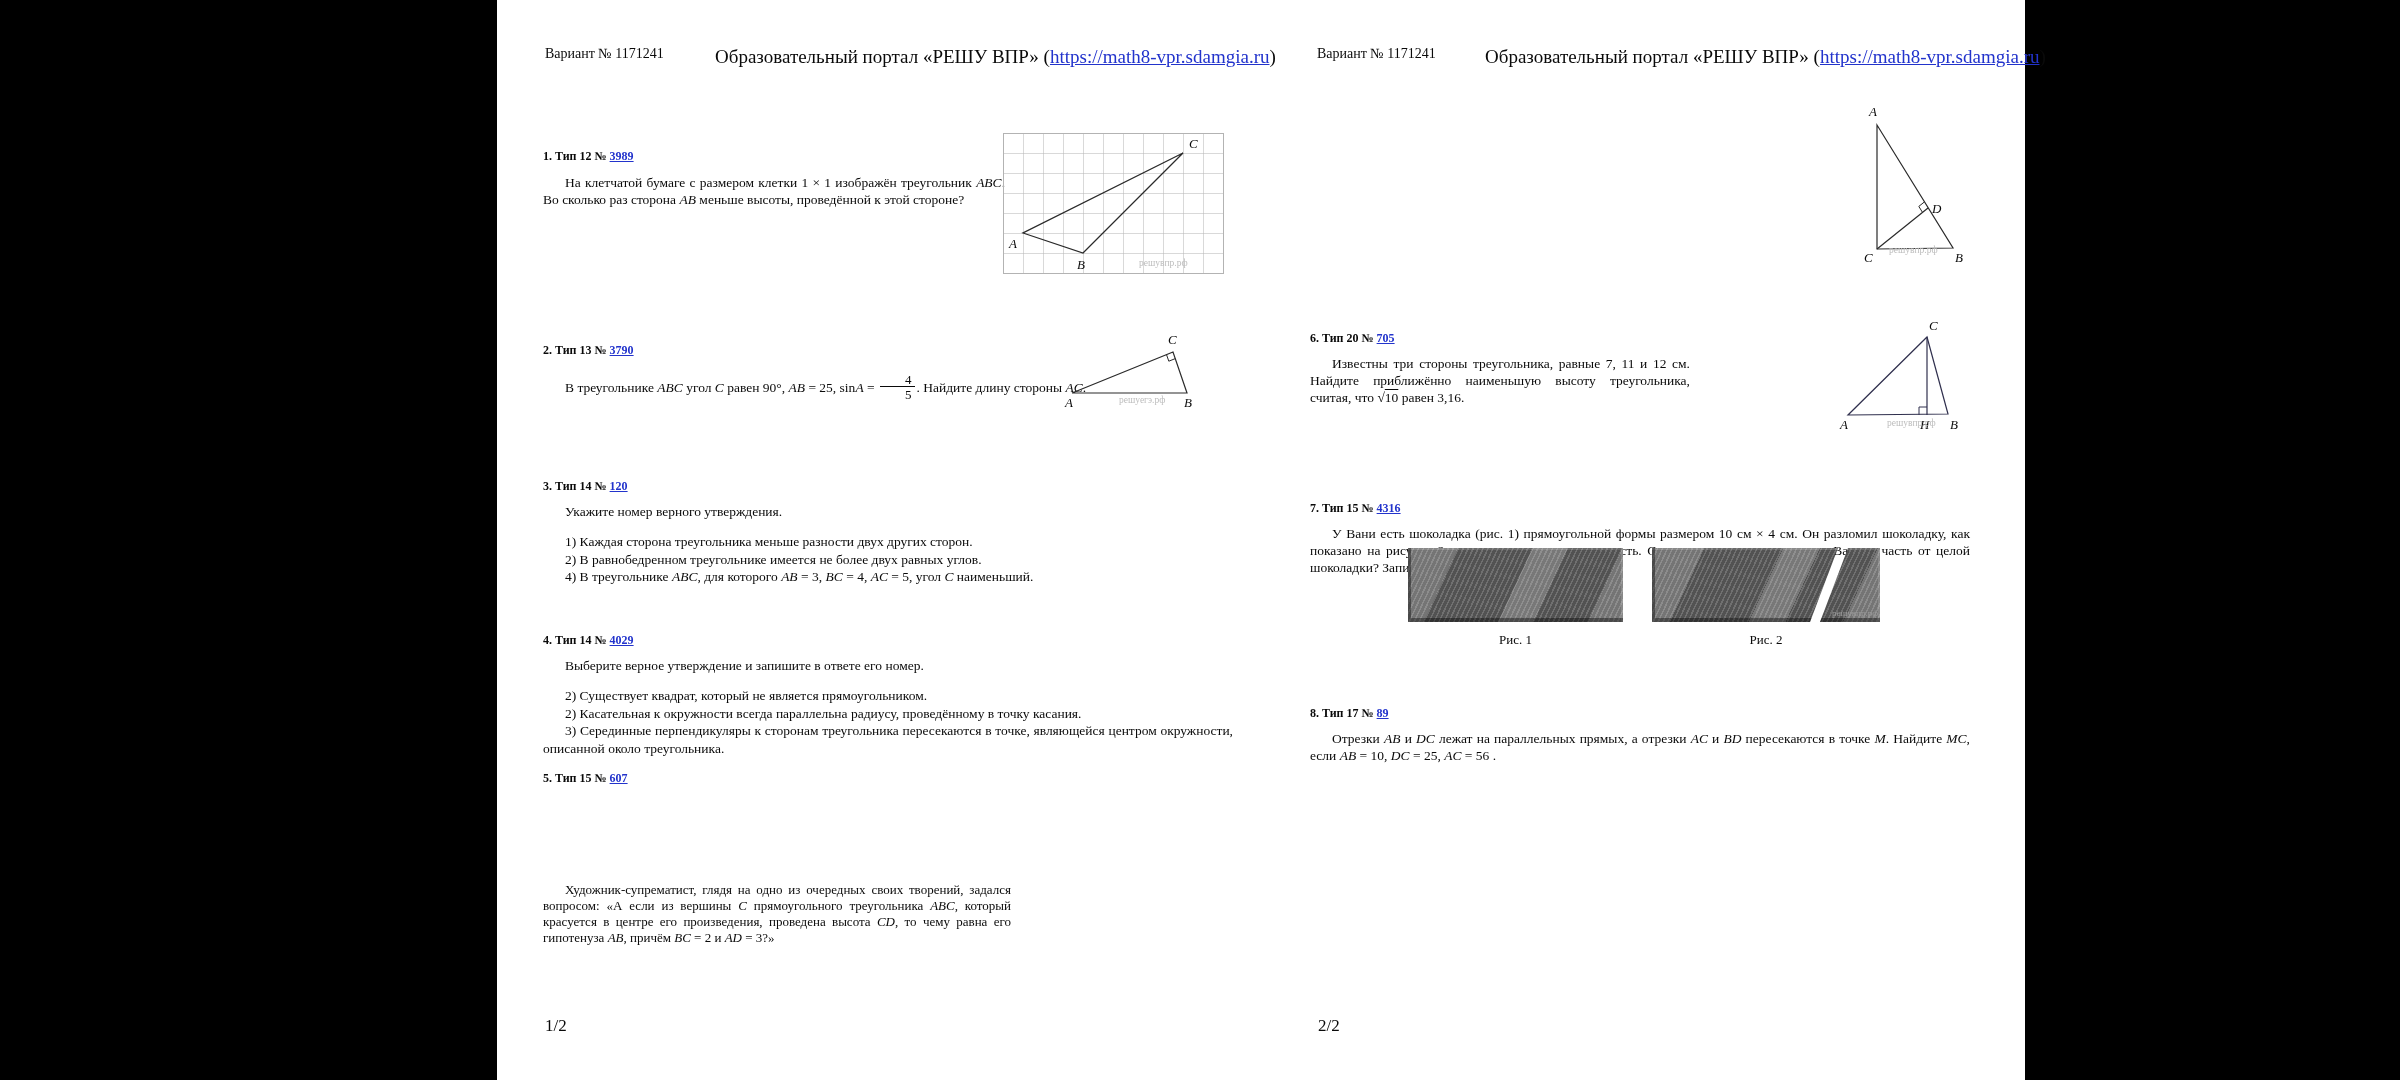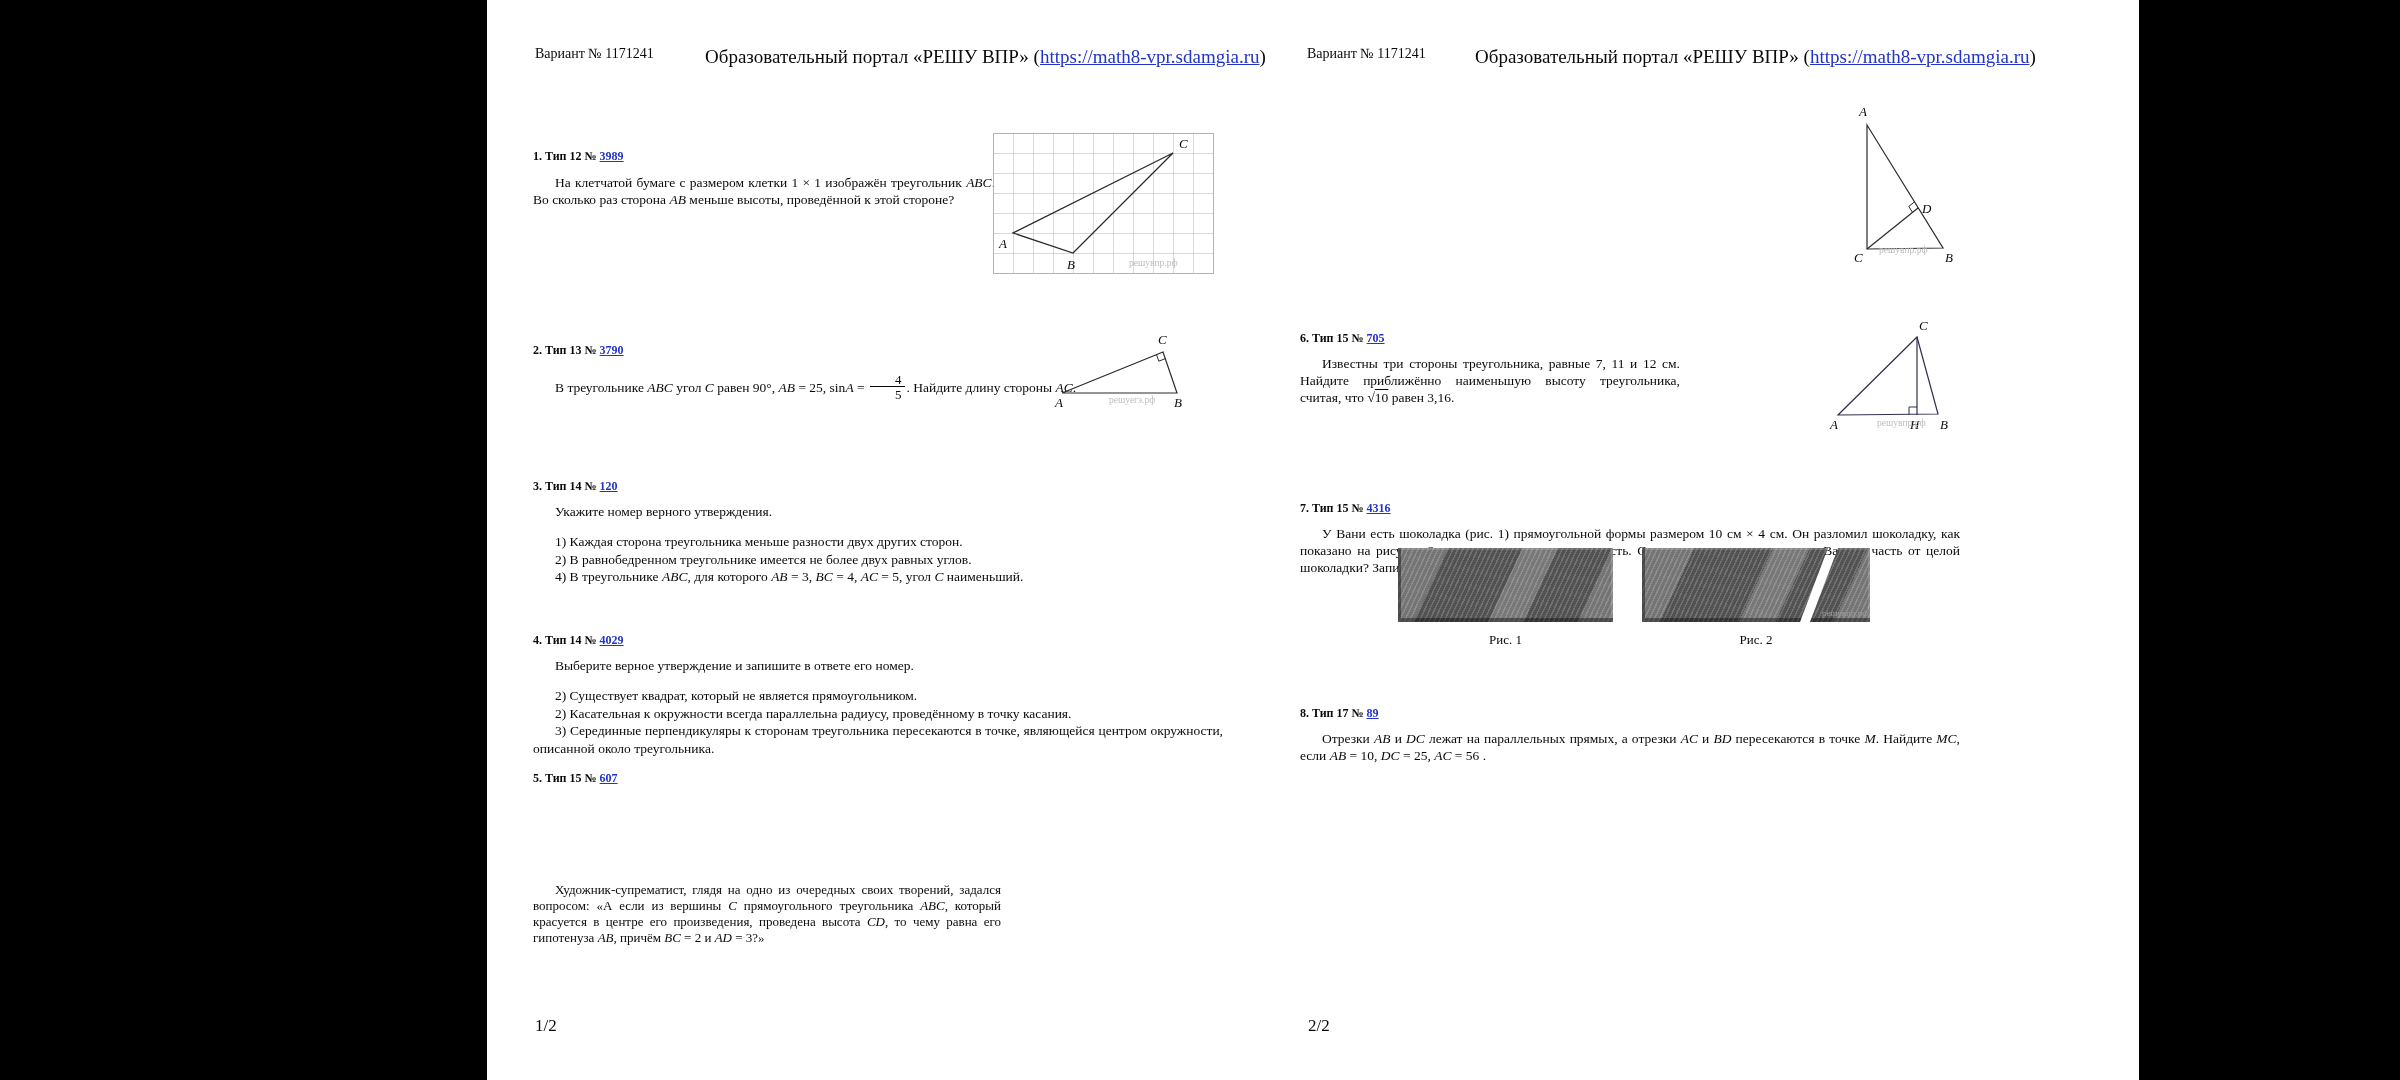--- a/index.html
+++ b/index.html
@@ -1,20 +1,20 @@
 <!DOCTYPE html>
 <html><head>
 <meta charset="utf-8">
 <style>
   html,body{margin:0;padding:0;}
   body{
     width:2400px;height:1080px;background:#000;overflow:hidden;
     font-family:"Liberation Serif","DejaVu Serif",serif;color:#0a0a0a;
   }
-  #doc{position:absolute;left:487px;top:0;width:1652px;height:1080px;background:#fff;}
+  #doc{position:absolute;left:497px;top:0;width:1528px;height:1080px;background:#fff;}
   .page{position:absolute;top:0;width:764px;height:1080px;}
   #page1{left:0;}
   #page2{left:764px;}
   .hdr-variant{position:absolute;font-size:14px;white-space:nowrap;}
   .hdr-portal{position:absolute;font-size:19px;white-space:nowrap;}
   a, .lnk{color:#2233cc;text-decoration:underline;cursor:pointer;}
   .task{position:absolute;}
   .task-h{font-size:12px;font-weight:bold;white-space:nowrap;margin-top:43px;}
   .task-h .lnk{font-weight:bold;}
   p.txt{margin:0;font-size:13.5px;line-height:17px;text-align:justify;text-indent:22px;}
@@ -127,21 +127,21 @@
         <path d="M91.5 116.4 L87.8 110.4 L93.3 106" fill="none" stroke="#2a2a2a" stroke-width="1"></path>
         <text class="vlab" x="38" y="20">A</text>
         <text class="vlab" x="33" y="166">C</text>
         <text class="vlab" x="124" y="166">B</text>
         <text class="vlab" x="101" y="117">D</text>
         <text class="wmark" x="58" y="157">решувпр.рф</text>
       </svg>
     </div>
 
     <div class="task" style="left:49px;top:288px;width:660px;">
-      <div class="task-h"><span>6. Тип 15 №</span> <span class="lnk">705</span></div>
+      <div class="task-h"><span>6. Тип 20 №</span> <span class="lnk">705</span></div>
       <p class="txt" style="margin-top:9px;width:380px;"><span>Известны три стороны треугольника, равные 7, 11 и 12 см. Найдите приближённо наименьшую высоту треугольника, считая, что </span><span>√</span><span class="ovl">10</span><span> равен 3,16.</span></p>
     </div>
     <div class="fig" style="left:578px;top:316px;">
       <svg width="140" height="118">
         <path d="M9 99 L109 98 L88 21 Z" fill="none" stroke="#30304e" stroke-width="1.2"></path>
         <path d="M88 21 L88 99" fill="none" stroke="#30304e" stroke-width="1.2"></path>
         <path d="M80 99 L80 91 L88 91" fill="none" stroke="#30304e" stroke-width="1"></path>
         <text class="vlab" x="90" y="14">C</text>
         <text class="vlab" x="1" y="113">A</text>
         <text class="vlab" x="111" y="113">B</text>

